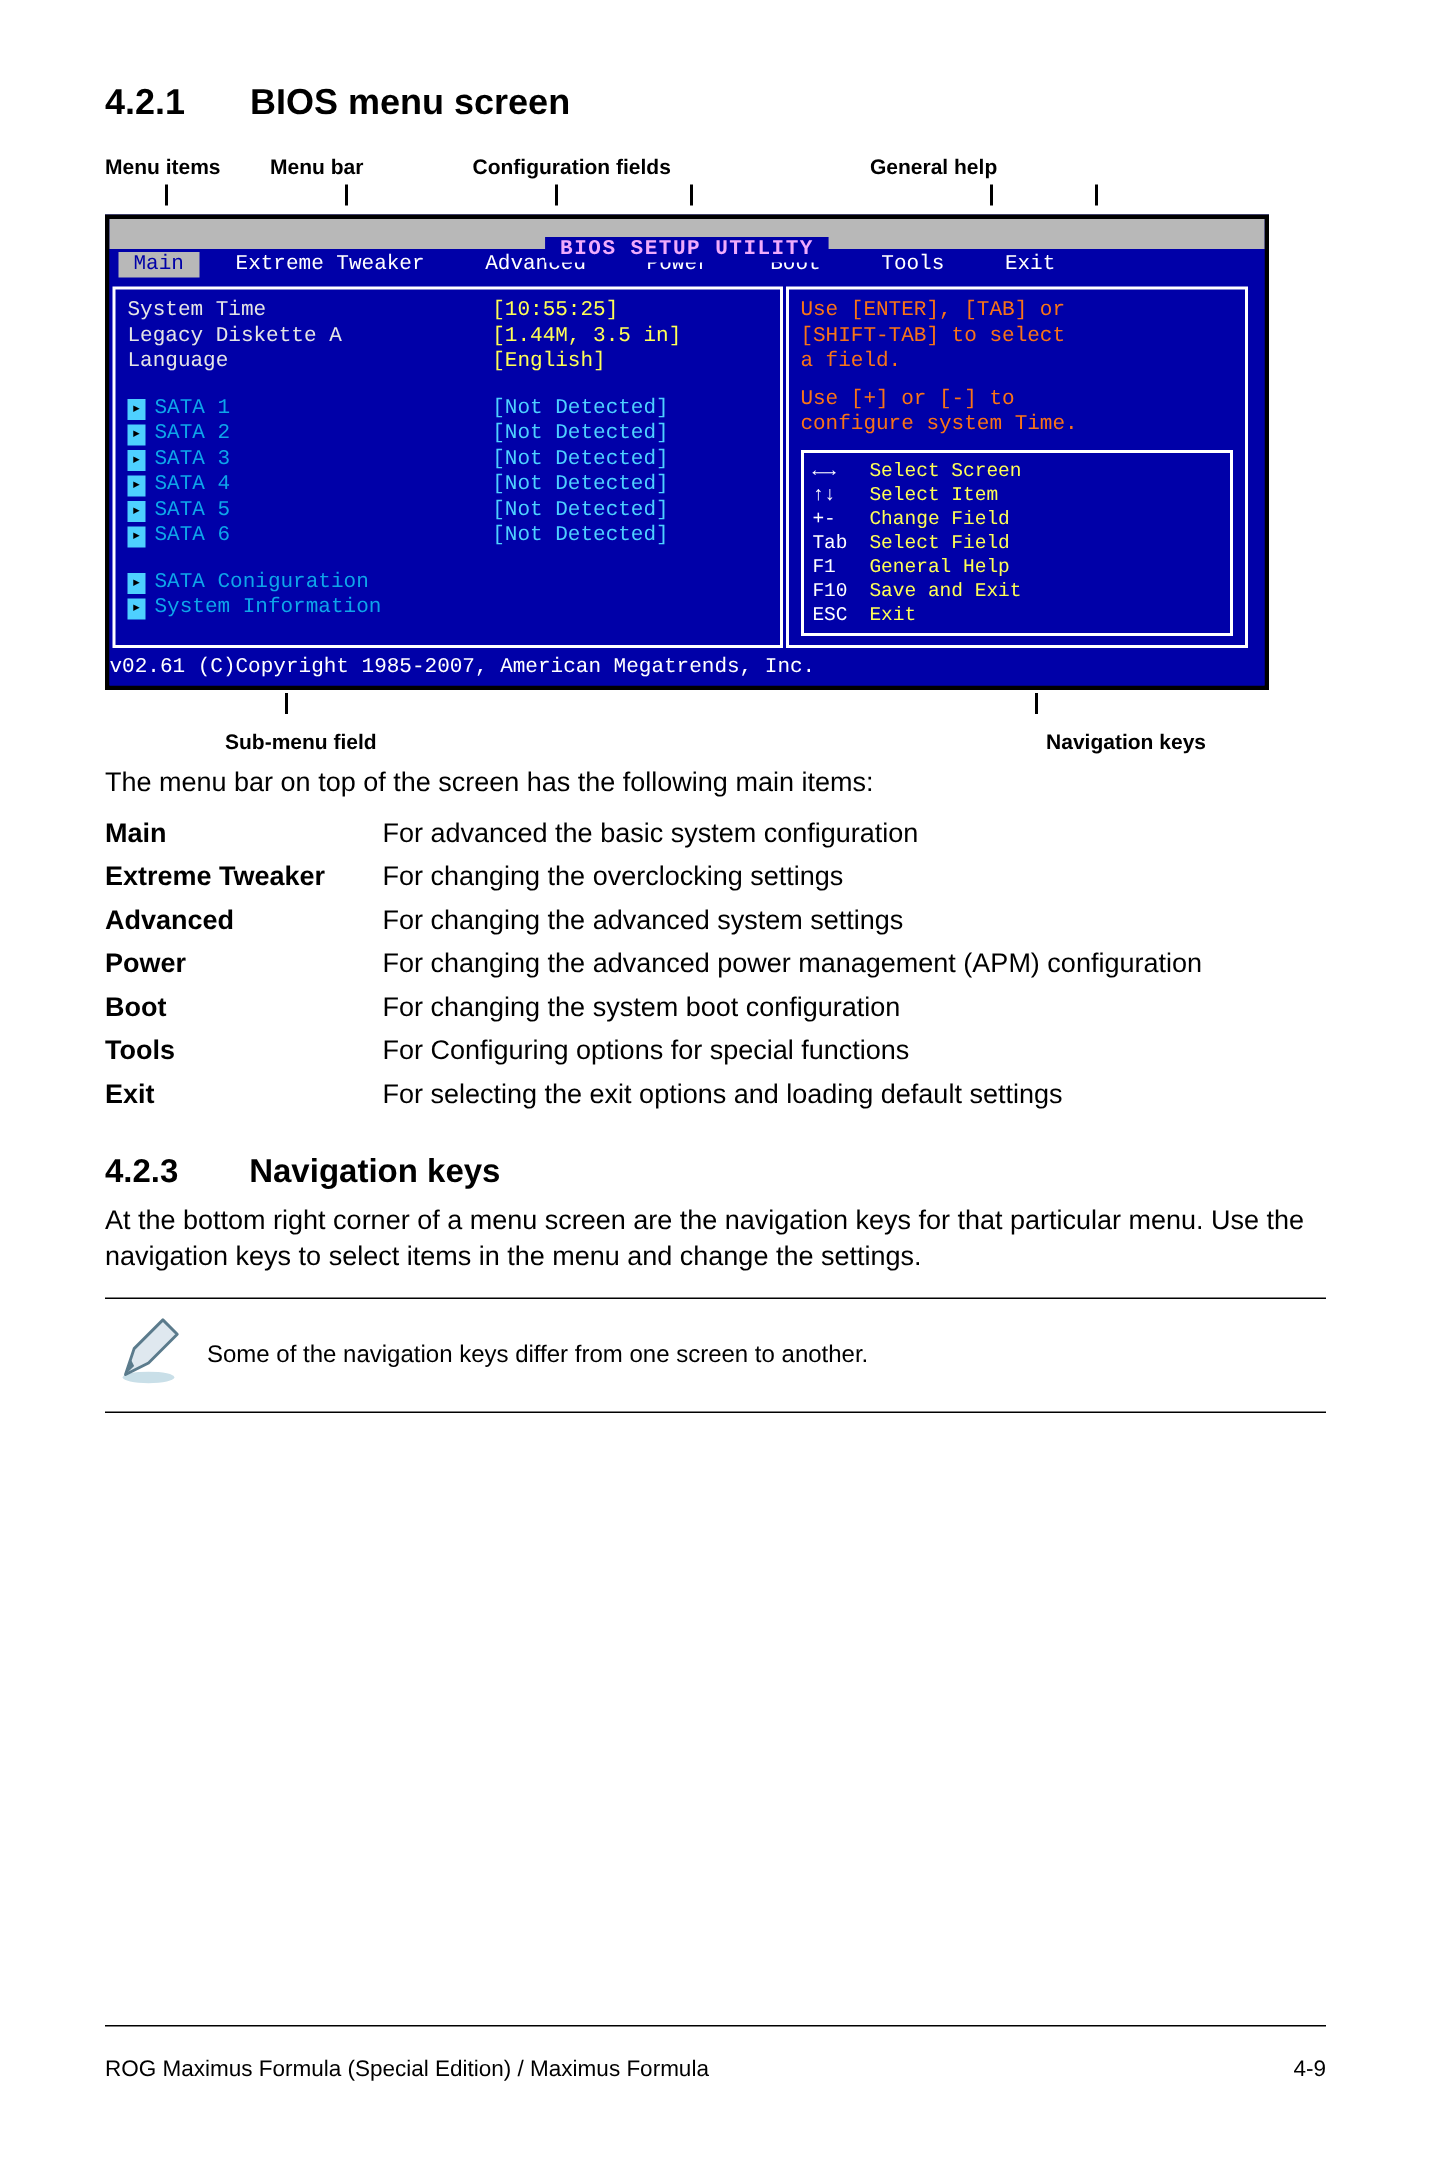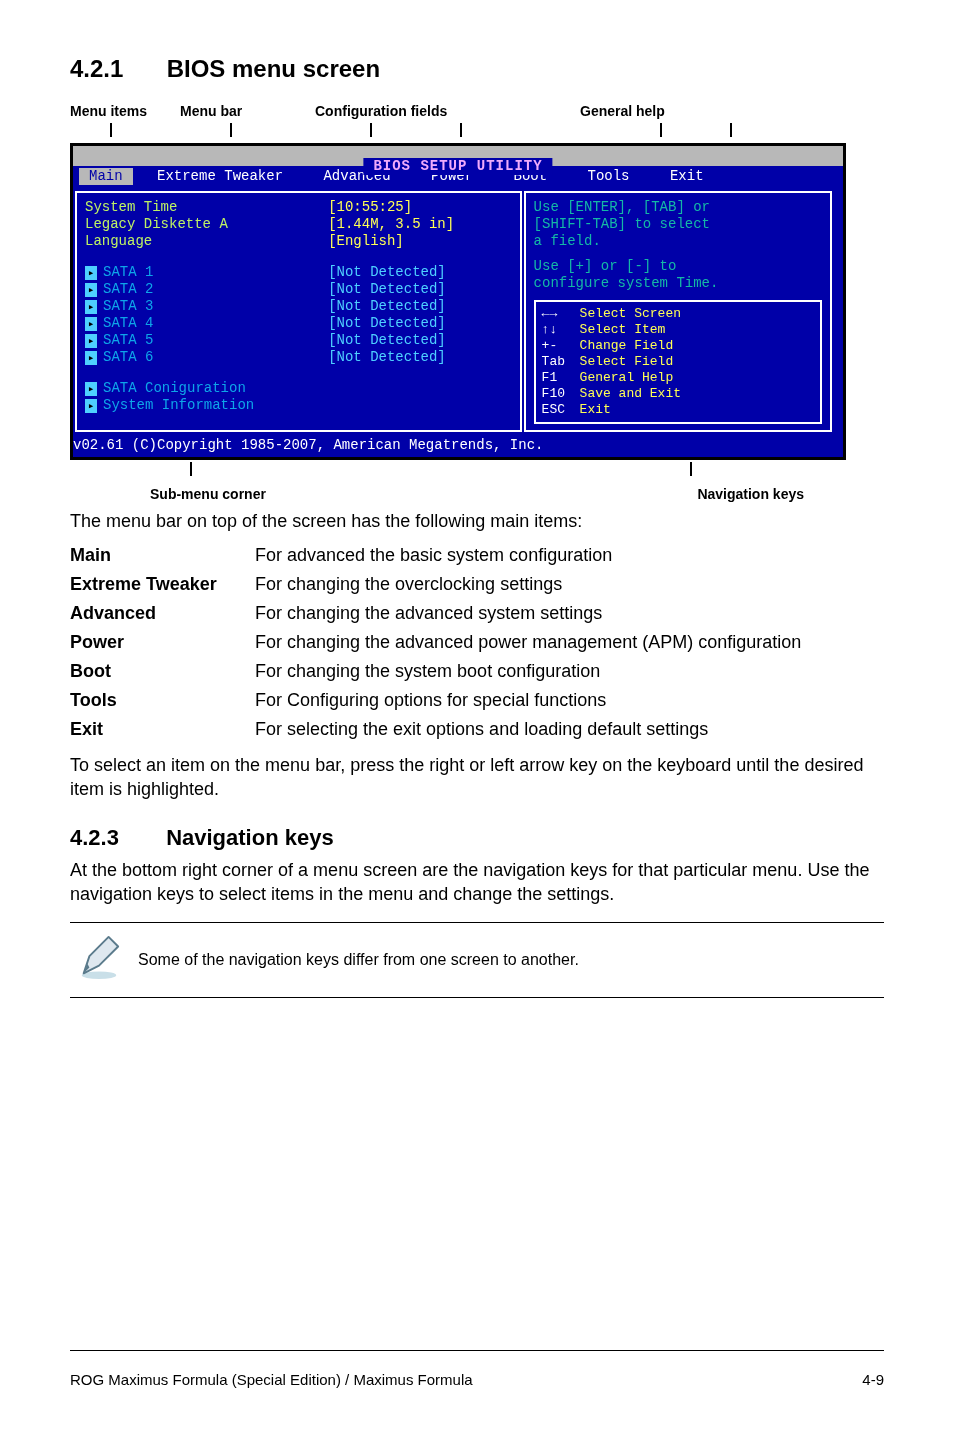--- a/index.html
+++ b/index.html
@@ -102,25 +102,25 @@
   .bios-right {
     flex: 0 0 40%;
     border: 2px solid #fff;
     margin: 2px 2px 2px 0;
     padding: 6px 8px;
     box-sizing: border-box;
     display:flex;
     flex-direction:column;
   }
   .row { display: flex; }
-  .row .lab { flex: 0 0 57%; color:#bef264; }
+  .row .lab { flex: 0 0 57%; color:#e5e5e5; }
   .row .val { flex: 1; color:#ffff55; }
   .submenu-row .lab{ color:#0ea5e9; }
   .submenu-row .val{ color:#4ed0ff; }
-  .cyan   { color: #14b8a6; }
+  .cyan   { color: #f97316; }
   .tri::before{
     content:"▸";
     color:#000;
     background:#4ed0ff;
     display:inline-block;
     width:12px;
     text-align:center;
     margin-right:6px;
     font-size:11px;
     line-height:14px;
@@ -292,21 +292,21 @@
       </div>
     </div>
     <div class="bios-footer">v02.61 (C)Copyright 1985-2007, American Megatrends, Inc.</div>
   </div>
 
   <div class="tickrow">
     <div class="tick" style="left:120px;top:2px"></div>
     <div class="tick" style="left:620px;top:2px"></div>
   </div>
   <div class="below-labels">
-    <div class="sub">Sub-menu corner</div>
+    <div class="sub">Sub-menu field</div>
     <div class="nav">Navigation keys</div>
   </div>
 
   <div class="body-text">The menu bar on top of the screen has the following main items:</div>
 
   <table class="def">
     <tbody>
         <tr>
       <td class="lab">Main</td>
       <td>For advanced the basic system configuration</td>
@@ -331,21 +331,20 @@
       <td class="lab">Tools</td>
       <td>For Configuring options for special functions</td>
         </tr>
     <tr>
       <td class="lab">Exit</td>
       <td>For selecting the exit options and loading default settings</td>
         </tr>
   </tbody>
     </table>
 
-  <div class="body-text">To select an item on the menu bar, press the right or left arrow key on the keyboard until the desired item is highlighted.</div>
 
   <div class="h-sub">
     <span class="num">4.2.3</span>
     <span>Navigation keys</span>
   </div>
   <div class="body-text">At the bottom right corner of a menu screen are the navigation keys for that particular menu. Use the navigation keys to select items in the menu and change the settings.</div>
 
   <div class="note">
     <div class="note-icon">
       <svg viewBox="0 0 48 48" width="46" height="46">

